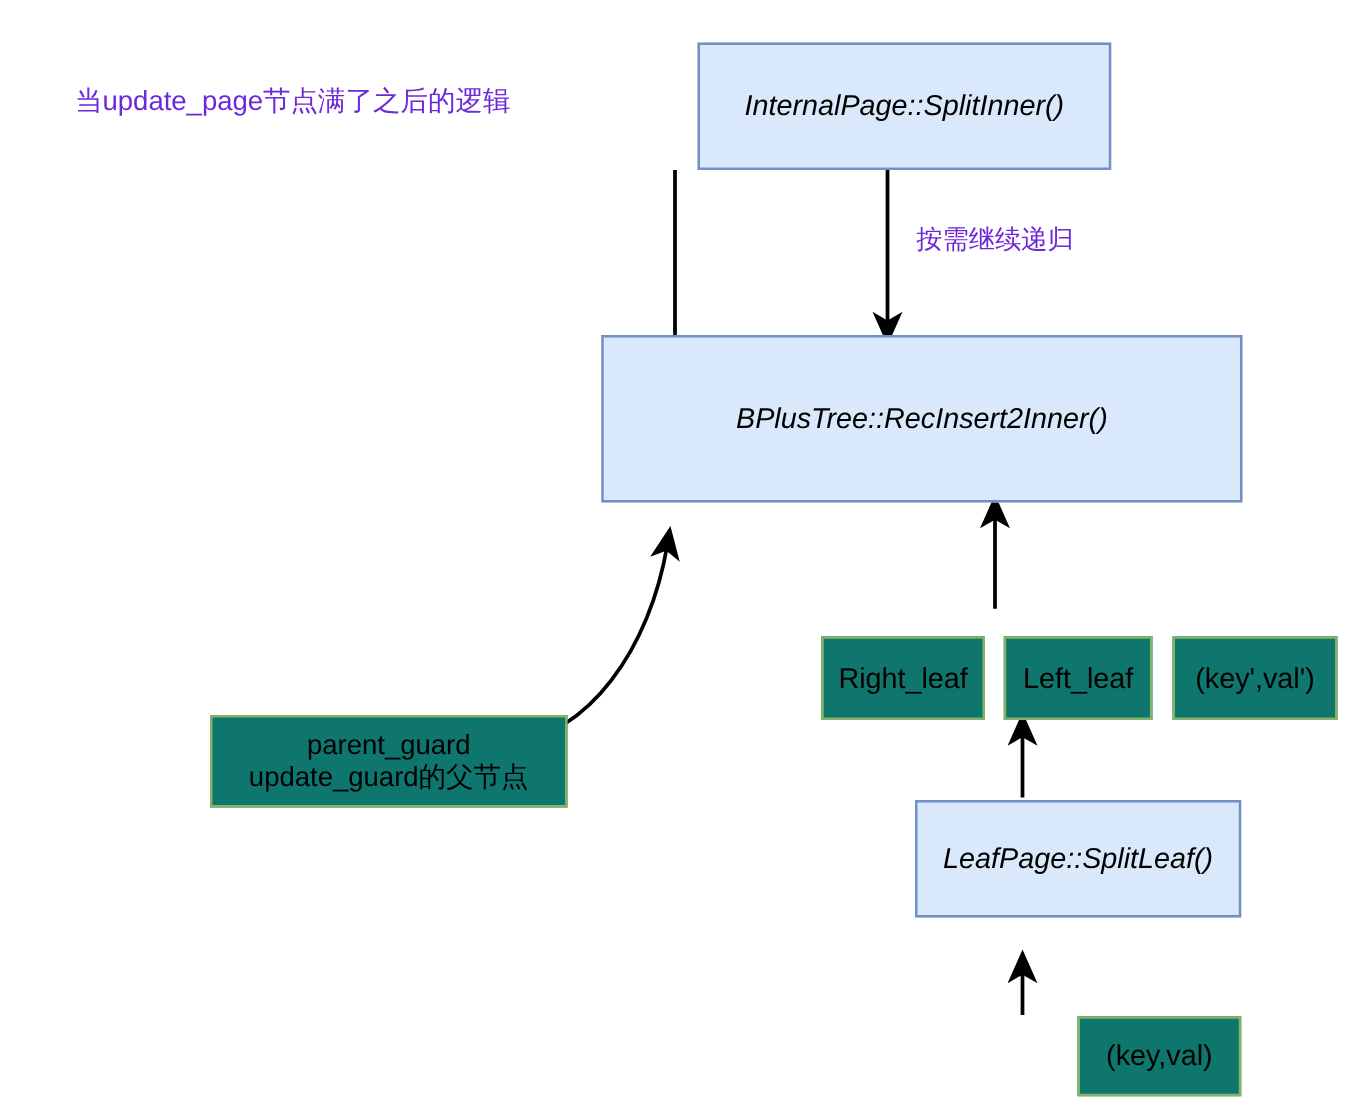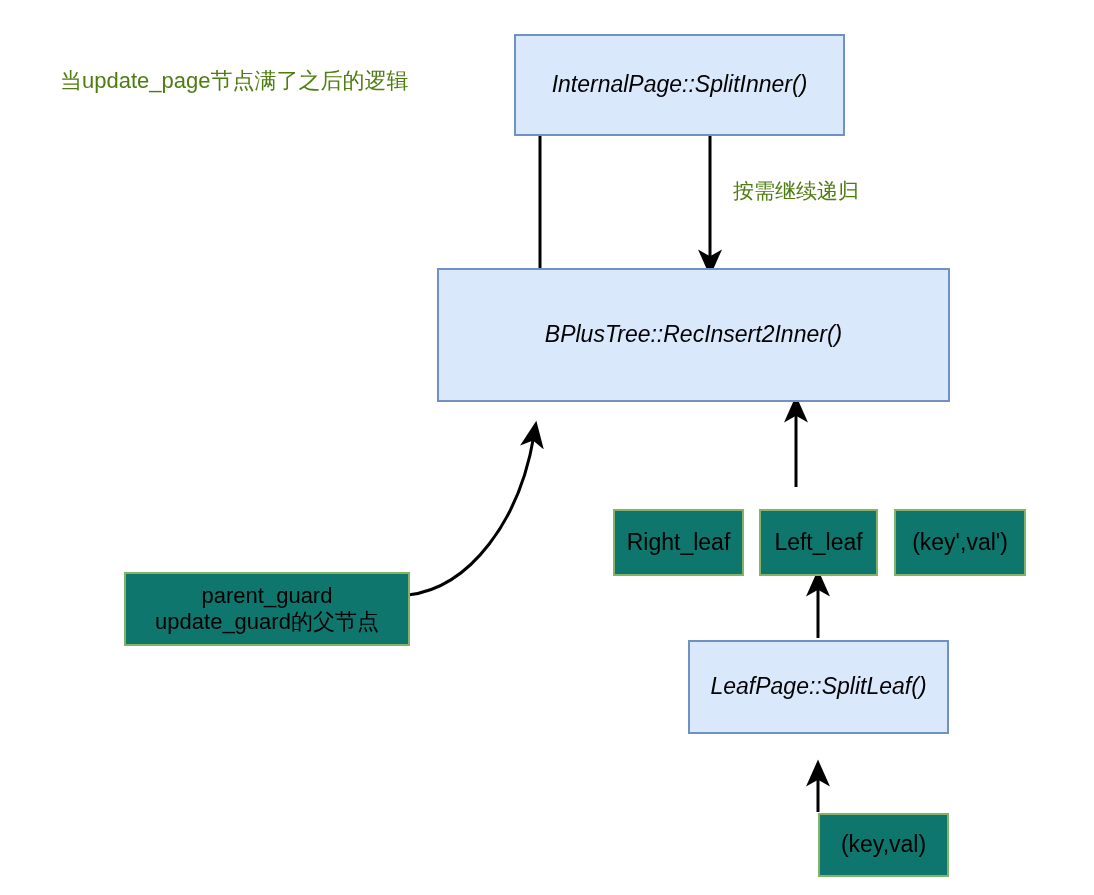--- a/index.html
+++ b/index.html
@@ -18,35 +18,36 @@
     overflow: hidden;
   }
   .node {
     position: absolute;
     box-sizing: border-box;
     display: flex;
     align-items: center;
     justify-content: center;
     text-align: center;
     line-height: 1.2;
+    margin-left: 44px;
   }
   .blue {
     background: #dae8fc;
     border: 2px solid #7191c4;
     font-style: italic;
     color: #000000;
   }
   .green {
     background: #0f766e;
     border: 2px solid #82b366;
     color: #000000;
   }
   .free-label {
     position: absolute;
-    color: #4d7c0f;
+    color: #6d28d9;
     white-space: pre;
     text-align: right;
   }
   svg.edges {
     position: absolute;
     left: 0;
     top: 0;
     width: 1094px;
     height: 895px;
     overflow: visible;

